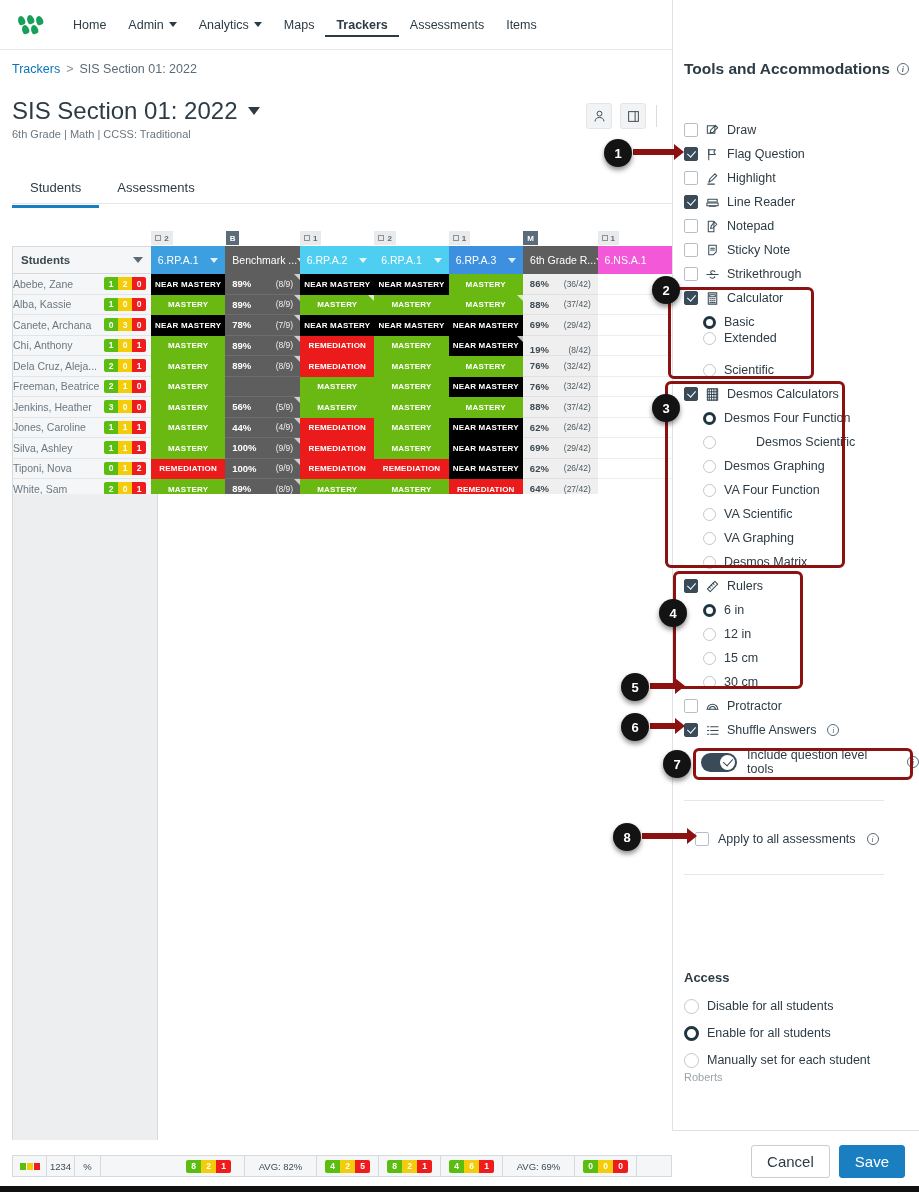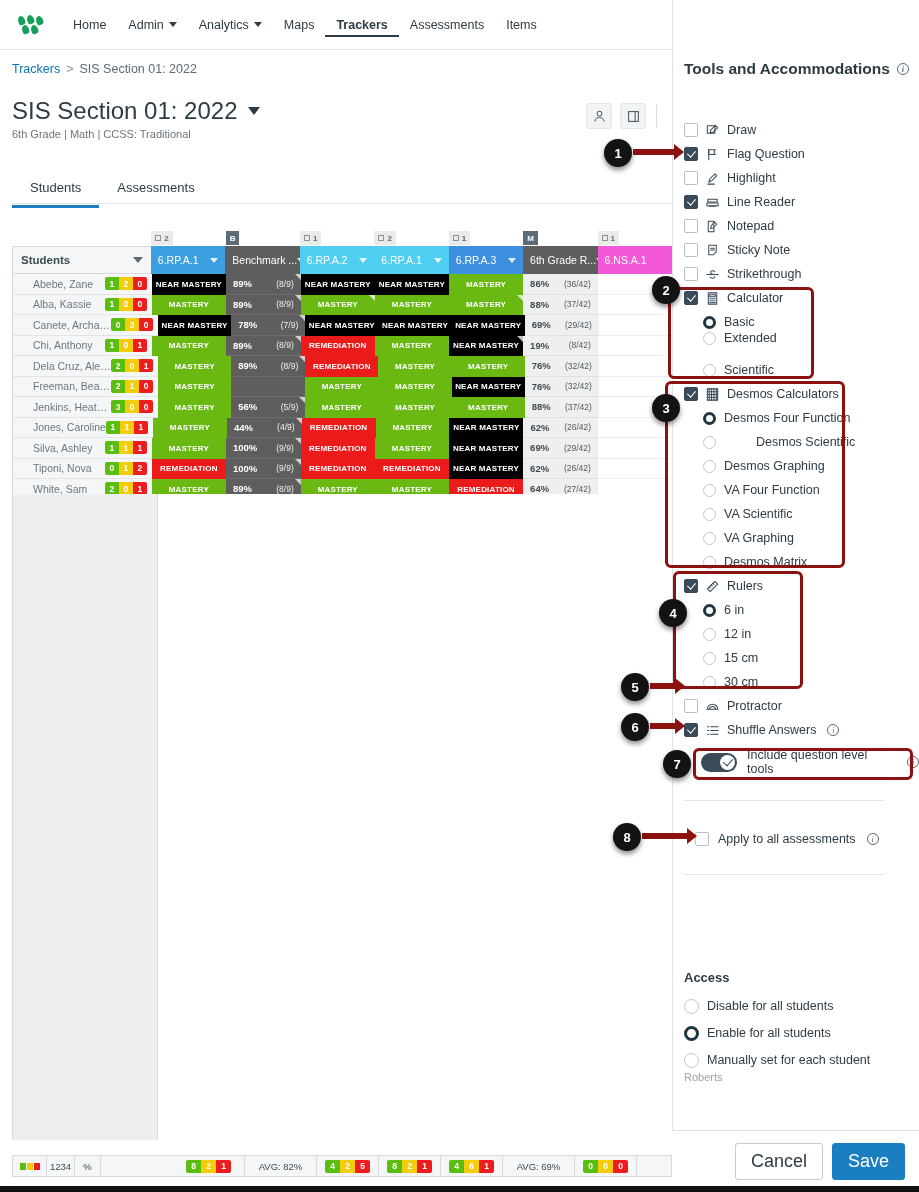--- a/index.html
+++ b/index.html
@@ -67,21 +67,21 @@
   #stu-hdr { width:146px; background:#f5f6f7; border:1px solid #d7dadd; border-right:0;
              display:flex; align-items:center; justify-content:space-between; padding:0 8px;
              font-size:11.5px; font-weight:bold; color:#3c4a52; height:28px;}
   #stu-hdr .chev2 { width:0;height:0;border-left:5px solid transparent;border-right:5px solid transparent;
                     border-top:6px solid #5b6b77; }
 
   
   .drow { display:flex; height:20.5px; }
   .namecell { width:146px; background:#f5f6f7; border-left:1px solid #d7dadd;
               border-bottom:1px solid #e2e5e7; display:flex; align-items:center;
-              padding-left:20px; font-size:10.5px; color:#6b7780; position:relative; }
+              padding-left:0; font-size:10.5px; color:#6b7780; position:relative; }
   .namecell .nm { flex:1; overflow:hidden; white-space:nowrap; text-overflow:ellipsis; }
   .counts { display:flex; margin-right:5px; border-radius:2px; overflow:hidden; }
   .counts span { width:14px; height:13px; font-size:8.5px; color:#fff; font-weight:bold;
                  display:flex; align-items:center; justify-content:center; }
   .c-g { background:#5bbd10; } .c-y { background:#f3cc0a; } .c-r { background:#ee1c1c; }
 
   .mcell { display:flex; align-items:center; justify-content:center; font-size:8px;
            font-weight:bold; color:#fff; letter-spacing:.2px; position:relative; }
   .m-mastery{background:#6ab913;} .m-near{background:#000000;} .m-rem{background:#ec1b1b;}
   .mcell .flag { position:absolute; top:0; right:0; width:0;height:0;
@@ -155,21 +155,21 @@
   .pdivider { position:absolute; left:11px; width:200px; height:1px; background:#e4e7ea; }
 
   #lang-title { position:absolute; left:11px; top:898px; font-size:15.5px; font-weight:bold;
                 color:#2d3b45; line-height:1.35; width:200px; }
   #access-lbl { position:absolute; left:11px; top:970px; font-size:13px; font-weight:bold; color:#2d3b45; }
   #ghost { position:absolute; left:11px; top:1071px; font-size:11px; color:#9aa3a9; }
 
   #panel-footer { position:absolute; left:672px; top:1130px; width:247px; height:62px;
                   background:#fff; border-top:1px solid #e0e3e5; display:flex;
                   align-items:center; justify-content:flex-end; gap:9px; padding-right:14px; }
-  .pbtn { font-size:18px; padding:7px 15px; border-radius:3px; cursor:pointer; }
+  .pbtn { font-size:15px; padding:7px 15px; border-radius:3px; cursor:pointer; }
   .pbtn.sec { background:#fff; border:1px solid #c7cdd1; color:#2d3b45; }
   .pbtn.pri { background:#1a7fc1; border:1px solid #1a7fc1; color:#fff; }
 
   #bottom-black { position:absolute; left:0; top:1186px; width:919px; height:6px; background:#111; }
 </style>
 </head>
 <body>
 
 <div id="topnav">
   <div id="logo">
@@ -382,21 +382,21 @@
         </div>
         <div class="mcell m-mastery" style="width: 78px;">MASTERY</div>
         <div class="pcell" style="width: 78px;">
           <span>89%</span>
           <span class="frac">(8/9)</span>
           <i class="flag"></i>
         </div>
         <div class="mcell m-rem" style="width: 78px;">REMEDIATION</div>
         <div class="mcell m-mastery" style="width: 78px;">MASTERY</div>
         <div class="mcell m-near" style="width: 78px;">NEAR MASTERY<i class="flag"></i></div>
-        <div class="pcell light" style="width: 78px;">
+        <div class="pcell light" style="width: 78px; align-items: flex-end;">
           <span>19%</span>
           <span class="frac">(8/42)</span>
         </div>
         <div class="blankcell" style="width: 78px;"></div>
       </div>
       <div class="drow">
         <div class="namecell">
           <span class="nm">Dela Cruz, Aleja...</span>
           <span class="counts">
             <span class="c-g">2</span>

